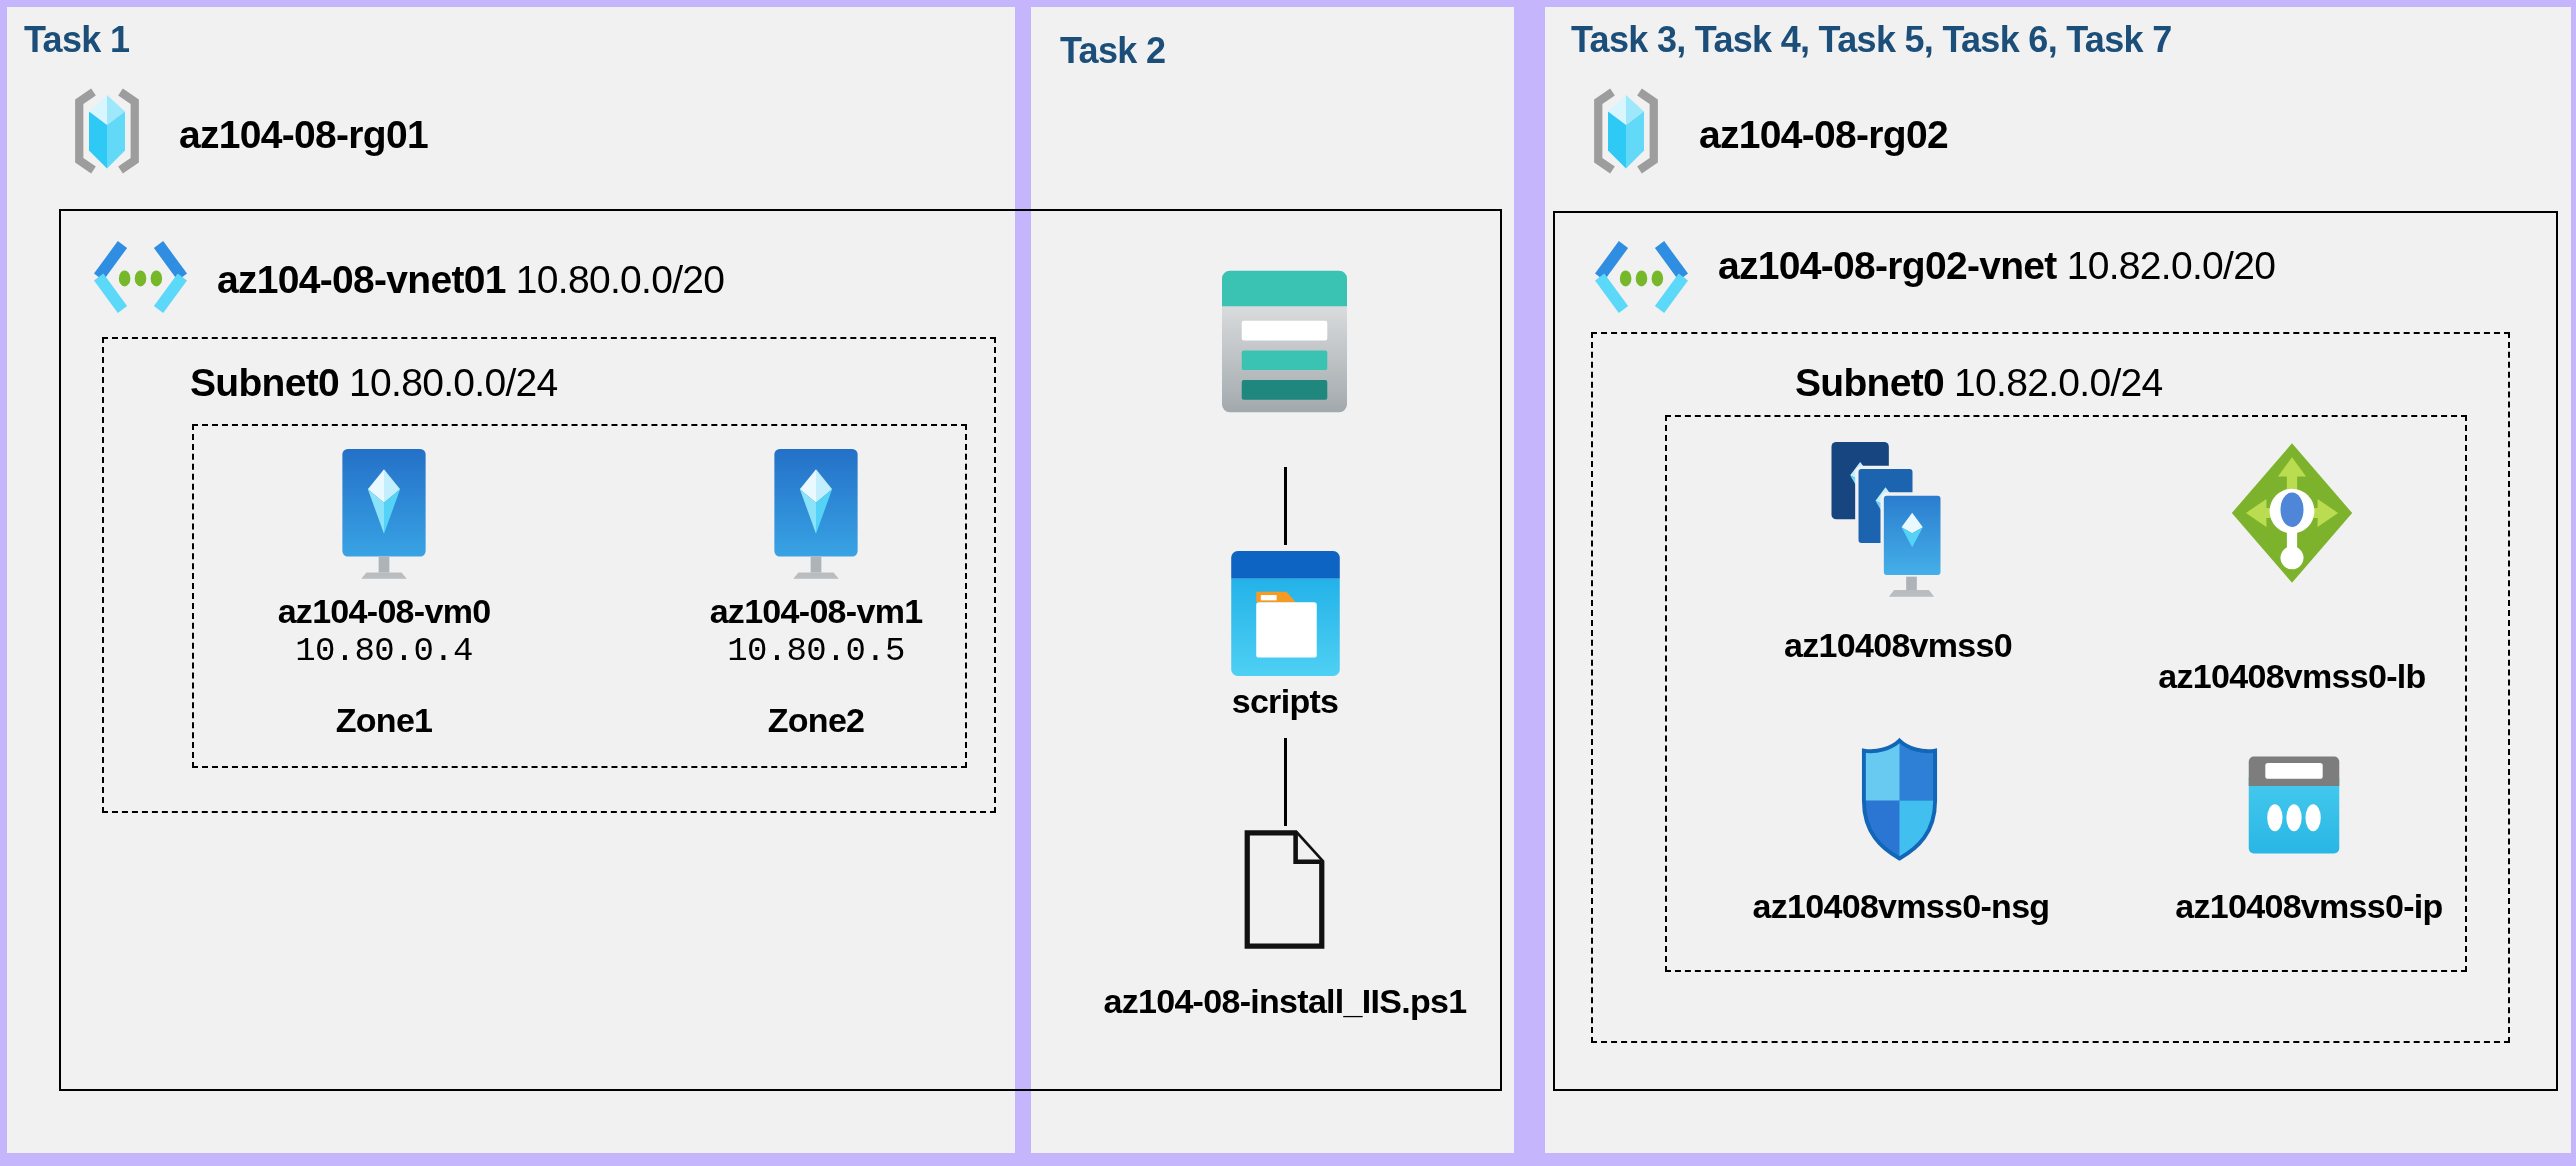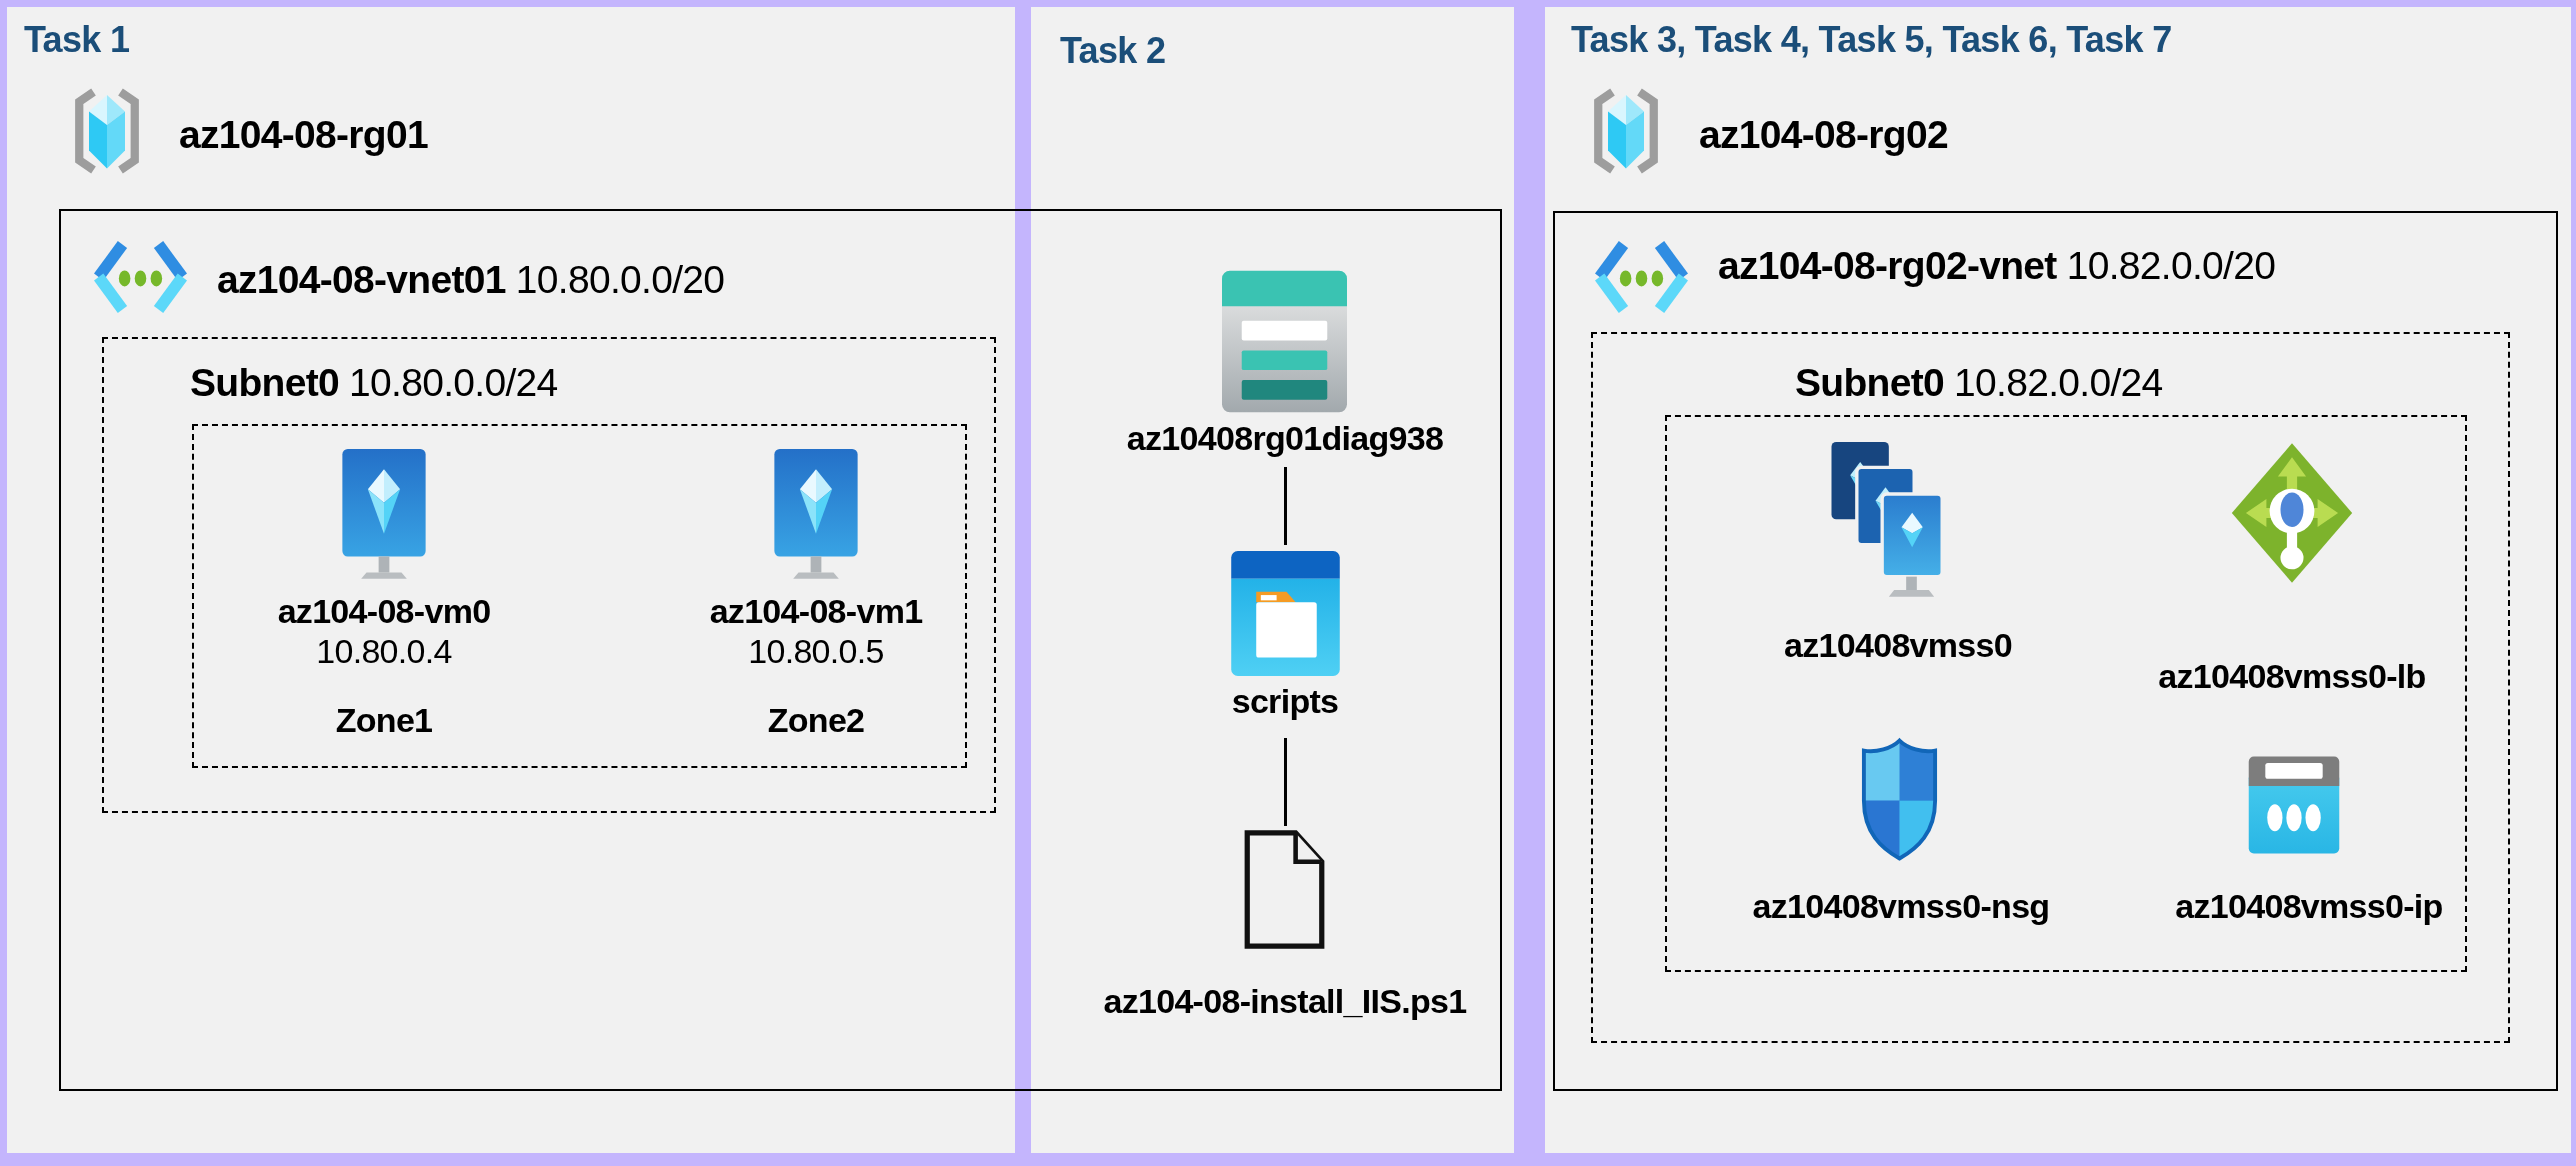--- a/index.html
+++ b/index.html
@@ -7,21 +7,21 @@
           font-family:"Liberation Sans","DejaVu Sans",sans-serif;color:#000;}
   .panel{position:absolute;top:6.7px;height:1146px;background:#f1f1f1;}
   .panel-title{position:absolute;font-size:36px;font-weight:bold;color:#1b4e79;white-space:nowrap;letter-spacing:-0.7px;}
   .solid-box{position:absolute;border:2.7px solid #000;background:transparent;}
   .dashed-box{position:absolute;border:2.7px dashed #000;}
   .row-label{position:absolute;font-size:39px;white-space:nowrap;letter-spacing:-0.7px;}
   .row-label .b{font-weight:bold;}
   .row-label .r{font-weight:normal;}
   .caption{position:absolute;transform:translateX(-50%);font-size:34px;font-weight:bold;
            white-space:nowrap;text-align:center;letter-spacing:-0.7px;}
-  .caption.plain{font-weight:normal;}
+  .caption.plain{font-weight:normal;font-family:Liberation Mono, monospace;}
   .icon{position:absolute;}
   .connector{position:absolute;width:2.7px;background:#000;}
 </style>
 </head>
 <body>
 
 <div id="canvas">
 
   <div class="panel" style="left:6.7px;width:1008px;"></div>
   <div class="panel" style="left:1031px;width:483px;"></div>
@@ -115,21 +115,20 @@
             <stop offset="1" stop-color="#a2a9ad"></stop>
         </linearGradient>
       </defs>
       <rect x="0" y="0" width="190" height="215" rx="12" fill="url(#stg)"></rect>
       <path d="M12,0 h166 a12,12 0 0 1 12,12 v42 h-190 v-42 a12,12 0 0 1 12,-12 z" fill="#3ac3b2"></path>
       <rect x="30" y="76" width="130" height="30" rx="3" fill="#ffffff"></rect>
       <rect x="30" y="121" width="130" height="30" rx="3" fill="#3ac3b2"></rect>
       <rect x="30" y="166" width="130" height="30" rx="3" fill="#20877e"></rect>
     </svg>
   </div>
-  <div class="caption" style="left:1285px;top:419px;">az10408rg01diag938</div>
 
   <div class="connector" style="left:1284px;top:467px;height:78px;"></div>
 
   <div class="icon" style="left:1230px;top:551px;width:111px;height:125px;">
     <svg width="111" height="125" viewBox="0 0 165 190">
       <defs>
         <linearGradient id="fw" x1="0" y1="0" x2="0" y2="1">
           <stop offset="0" stop-color="#23b2e8"></stop>
             <stop offset="1" stop-color="#4fd0f4"></stop>
         </linearGradient>

